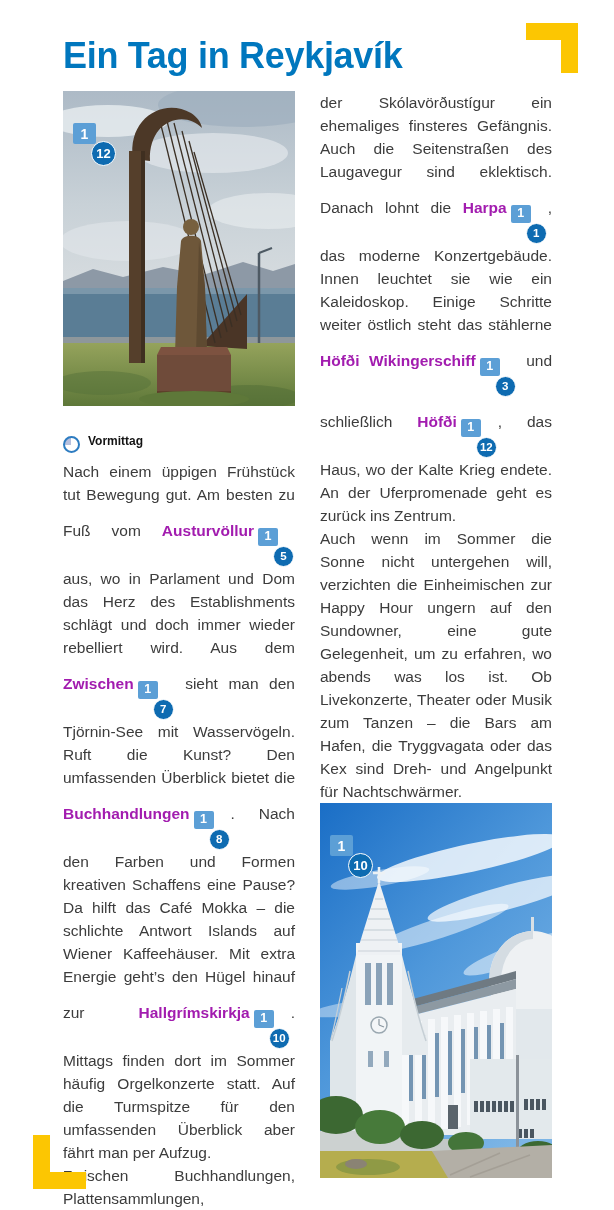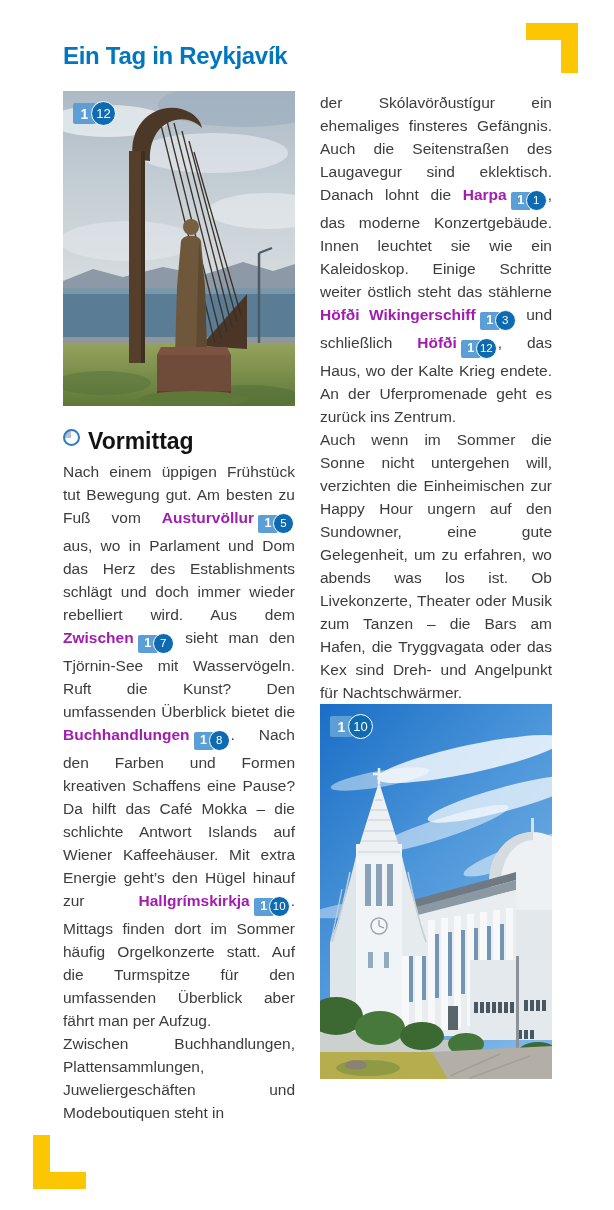--- a/index.html
+++ b/index.html
@@ -11,42 +11,42 @@
   }
   *{box-sizing:border-box;}
   html,body{margin:0;padding:0;}
   body{
     width:614px;height:1210px;position:relative;overflow:hidden;
     background:#ffffff;
     font-family:"Liberation Sans", sans-serif;
   }
   h1.title{
     margin:40px 62px 0 63px;
-    font-size:24px;line-height:32px;font-weight:700;
+    font-size:36px;line-height:32px;font-weight:700;
     color:var(--title-blue);letter-spacing:-0.3px;
   }
   .corner-tr{
     position:absolute;top:23px;right:36px;width:52px;height:50px;
     border-top:17px solid var(--yellow);border-right:17px solid var(--yellow);
   }
   .corner-bl{
     position:absolute;left:33px;bottom:21px;width:53px;height:54px;
     border-left:17px solid var(--yellow);border-bottom:17px solid var(--yellow);
   }
   .columns{display:flex;gap:25px;margin:19px 62px 0 63px;}
   .col{width:232px;flex:none;}
   p.body{
     font-size:15.5px;line-height:23px;margin:0;
     text-align:justify;color:var(--text);
     hyphens:auto;-webkit-hyphens:auto;
   }
   p.body b.poi{color:#a21caf;}
   h2.sect{
-    display:flex;align-items:flex-start;gap:8px;
-    font-size:23px;line-height:24px;color:#131313;
+    display:flex;align-items:flex-end;gap:8px;
+    font-size:12px;line-height:24px;color:#131313;
     margin:23px 0 7px 0;font-weight:700;
   }
   .time-icon{
     width:17px;height:17px;flex:none;border-radius:50%;
     border:2px solid #2D7CC1;background:#fff;
   }
   .icon-morning{background:conic-gradient(#ffffff 0deg 270deg,#B6C0DE 270deg 360deg);}
   .icon-afternoon{background:conic-gradient(#ffffff 0deg 180deg,#B6C0DE 180deg 360deg);}
   .icon-evening{background:conic-gradient(from 45deg,#ffffff 0deg 180deg,#B6C0DE 180deg 360deg);}
   figure.photo{margin:0;position:relative;width:232px;overflow:hidden;}
@@ -54,24 +54,24 @@
   .photo-church{height:375px;margin-top:20px;}
   figure.photo svg{display:block;}
   
   .badge{display:inline-flex;align-items:center;vertical-align:-4px;margin:0 1px 0 4px;white-space:nowrap;}
   .badge-sq{
     background:var(--sq-blue);color:#fff;font-weight:700;font-size:12.5px;
     width:20px;height:18px;display:flex;align-items:center;justify-content:center;
     border-radius:2px;flex:none;
   }
   .badge-ci{
-    background:var(--ci-blue);color:#fff;font-weight:400;font-size:11.5px;
+    background:var(--ci-blue);color:#fff;font-weight:700;font-size:11.5px;
     width:21px;height:21px;border:1.5px solid #fff;border-radius:50%;
     display:flex;align-items:center;justify-content:center;
-    margin-left:-5px;flex:none;
+    margin-left:-5px;flex:none;margin-top:40px;
   }
   .img-badge{position:absolute;top:10px;left:10px;display:flex;align-items:center;margin:0;}
   .img-badge .badge-sq{width:23px;height:21px;font-size:14px;}
   .img-badge .badge-ci{width:25px;height:25px;font-size:13px;margin-left:-5px;}
 </style>
 </head>
 <body>
 
 <div class="corner-tr"></div>
 <div class="corner-bl"></div>

